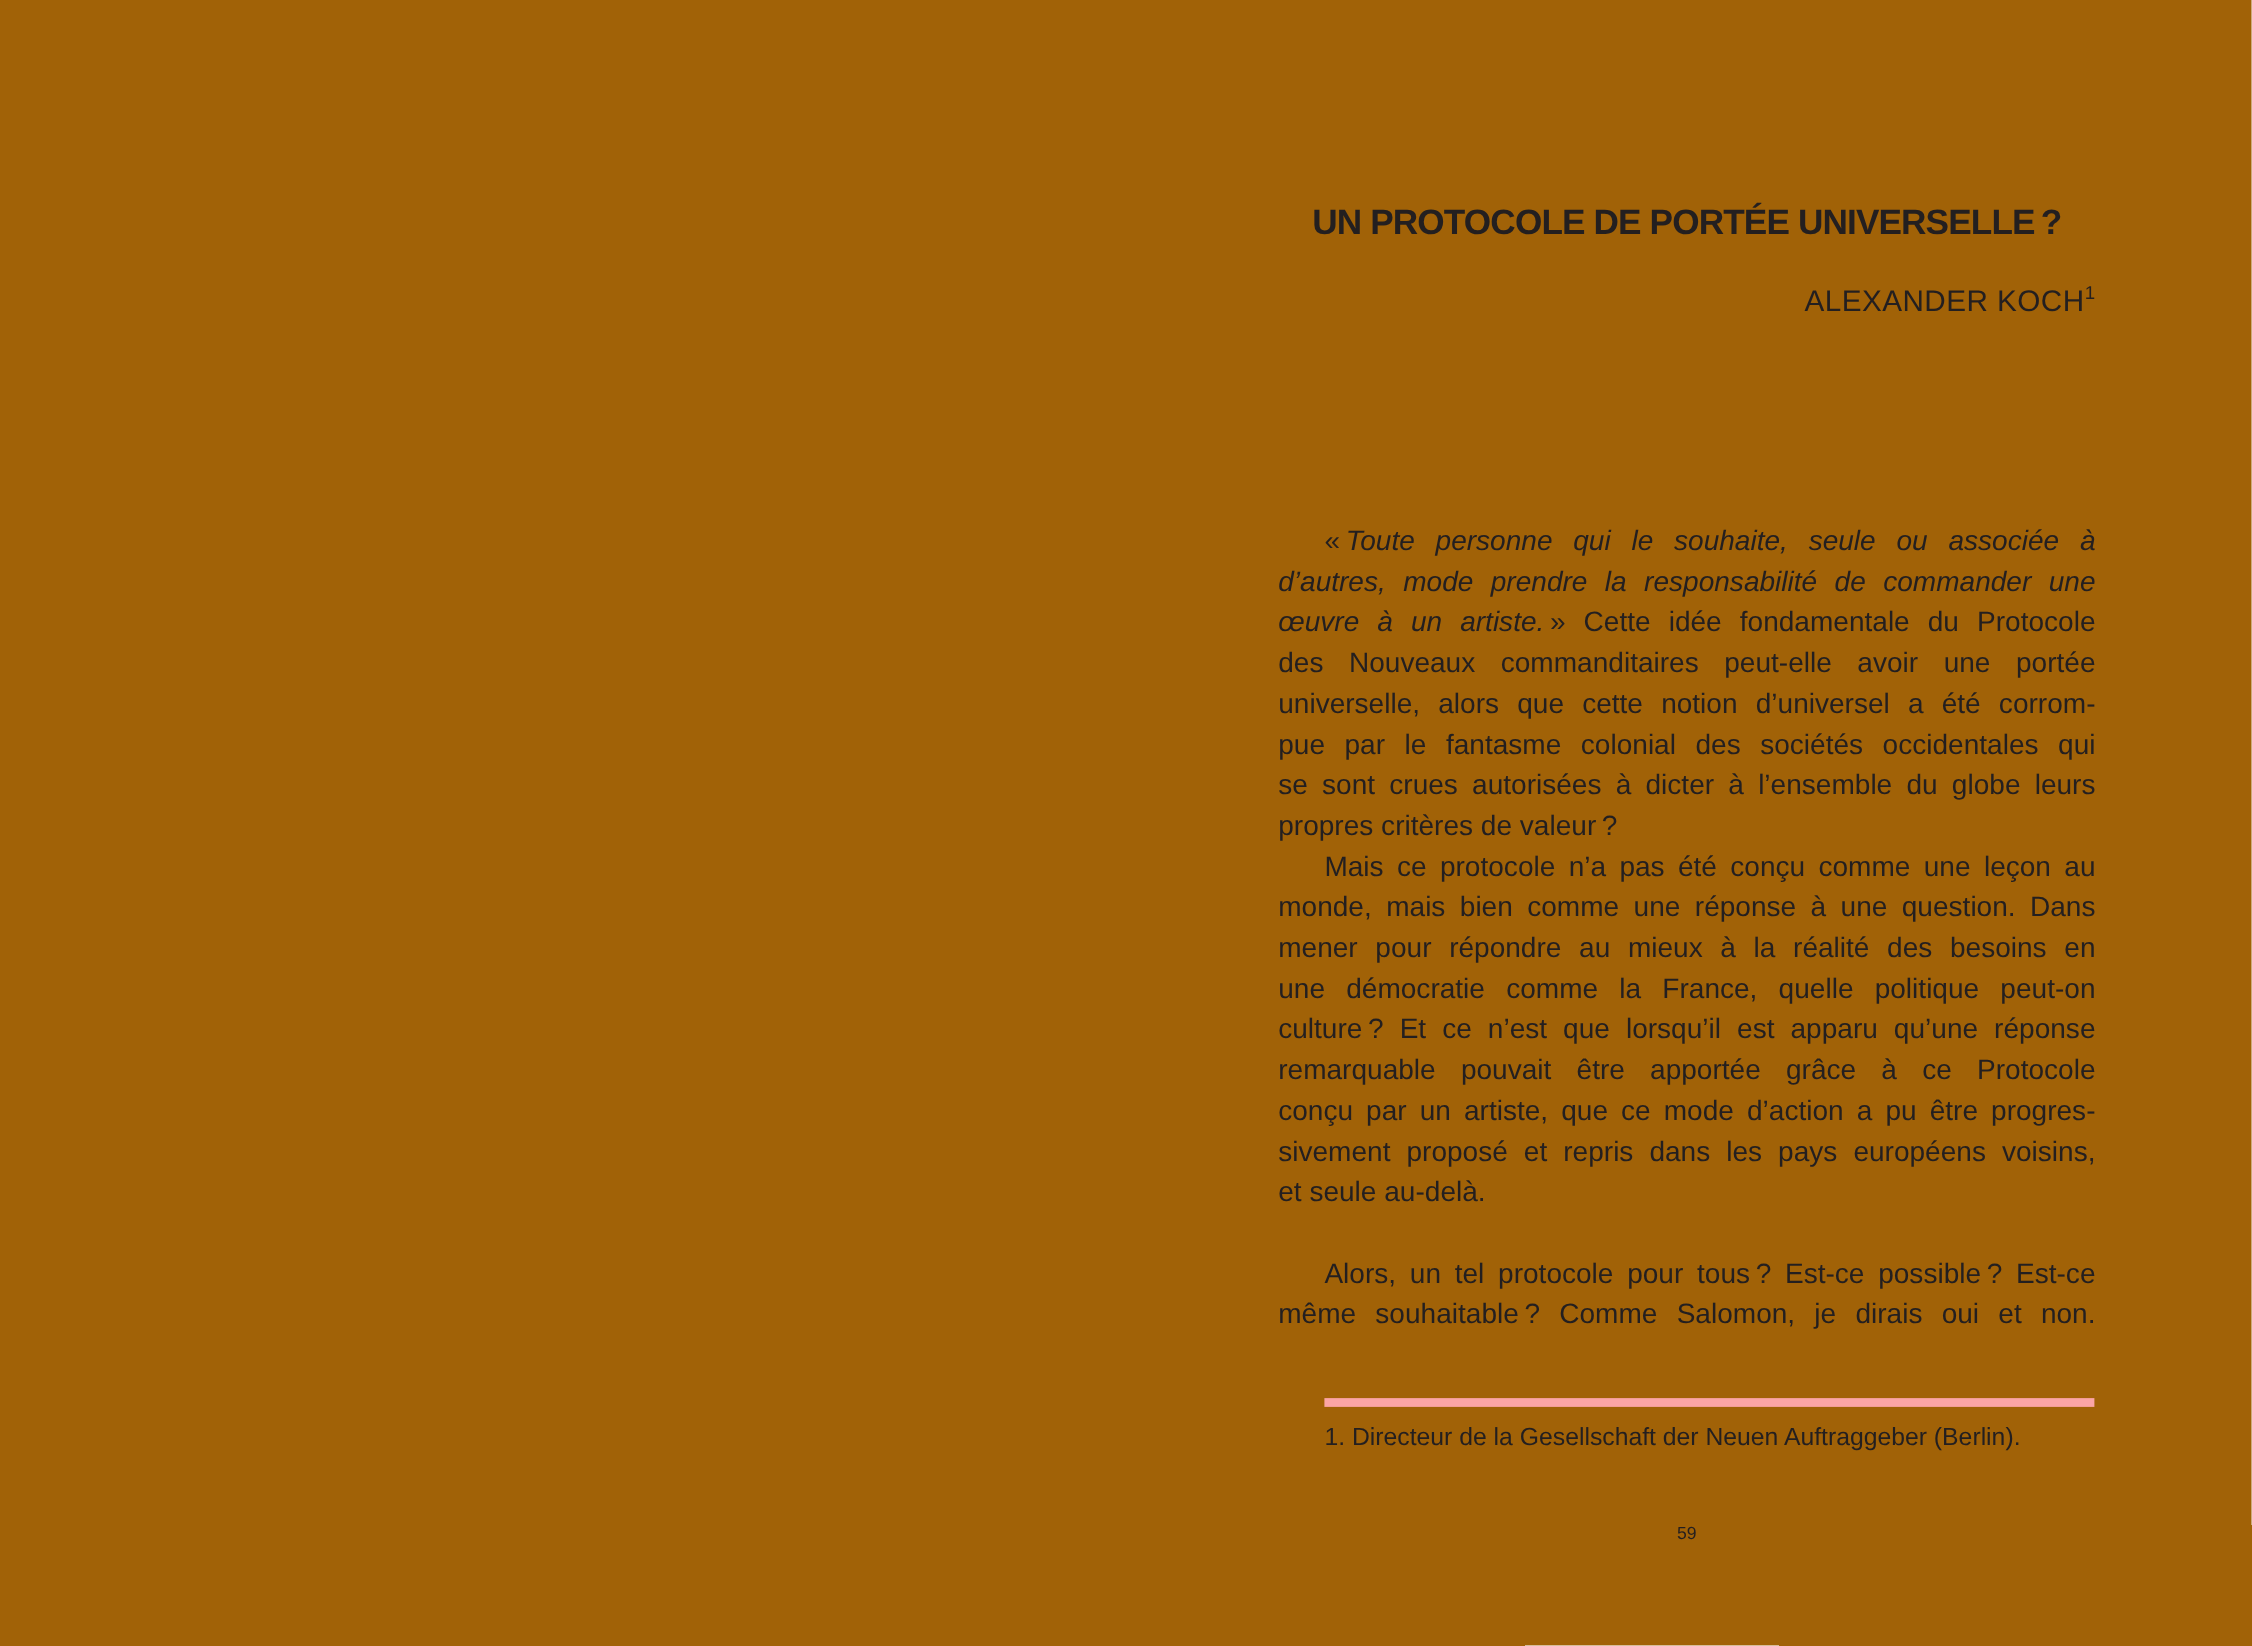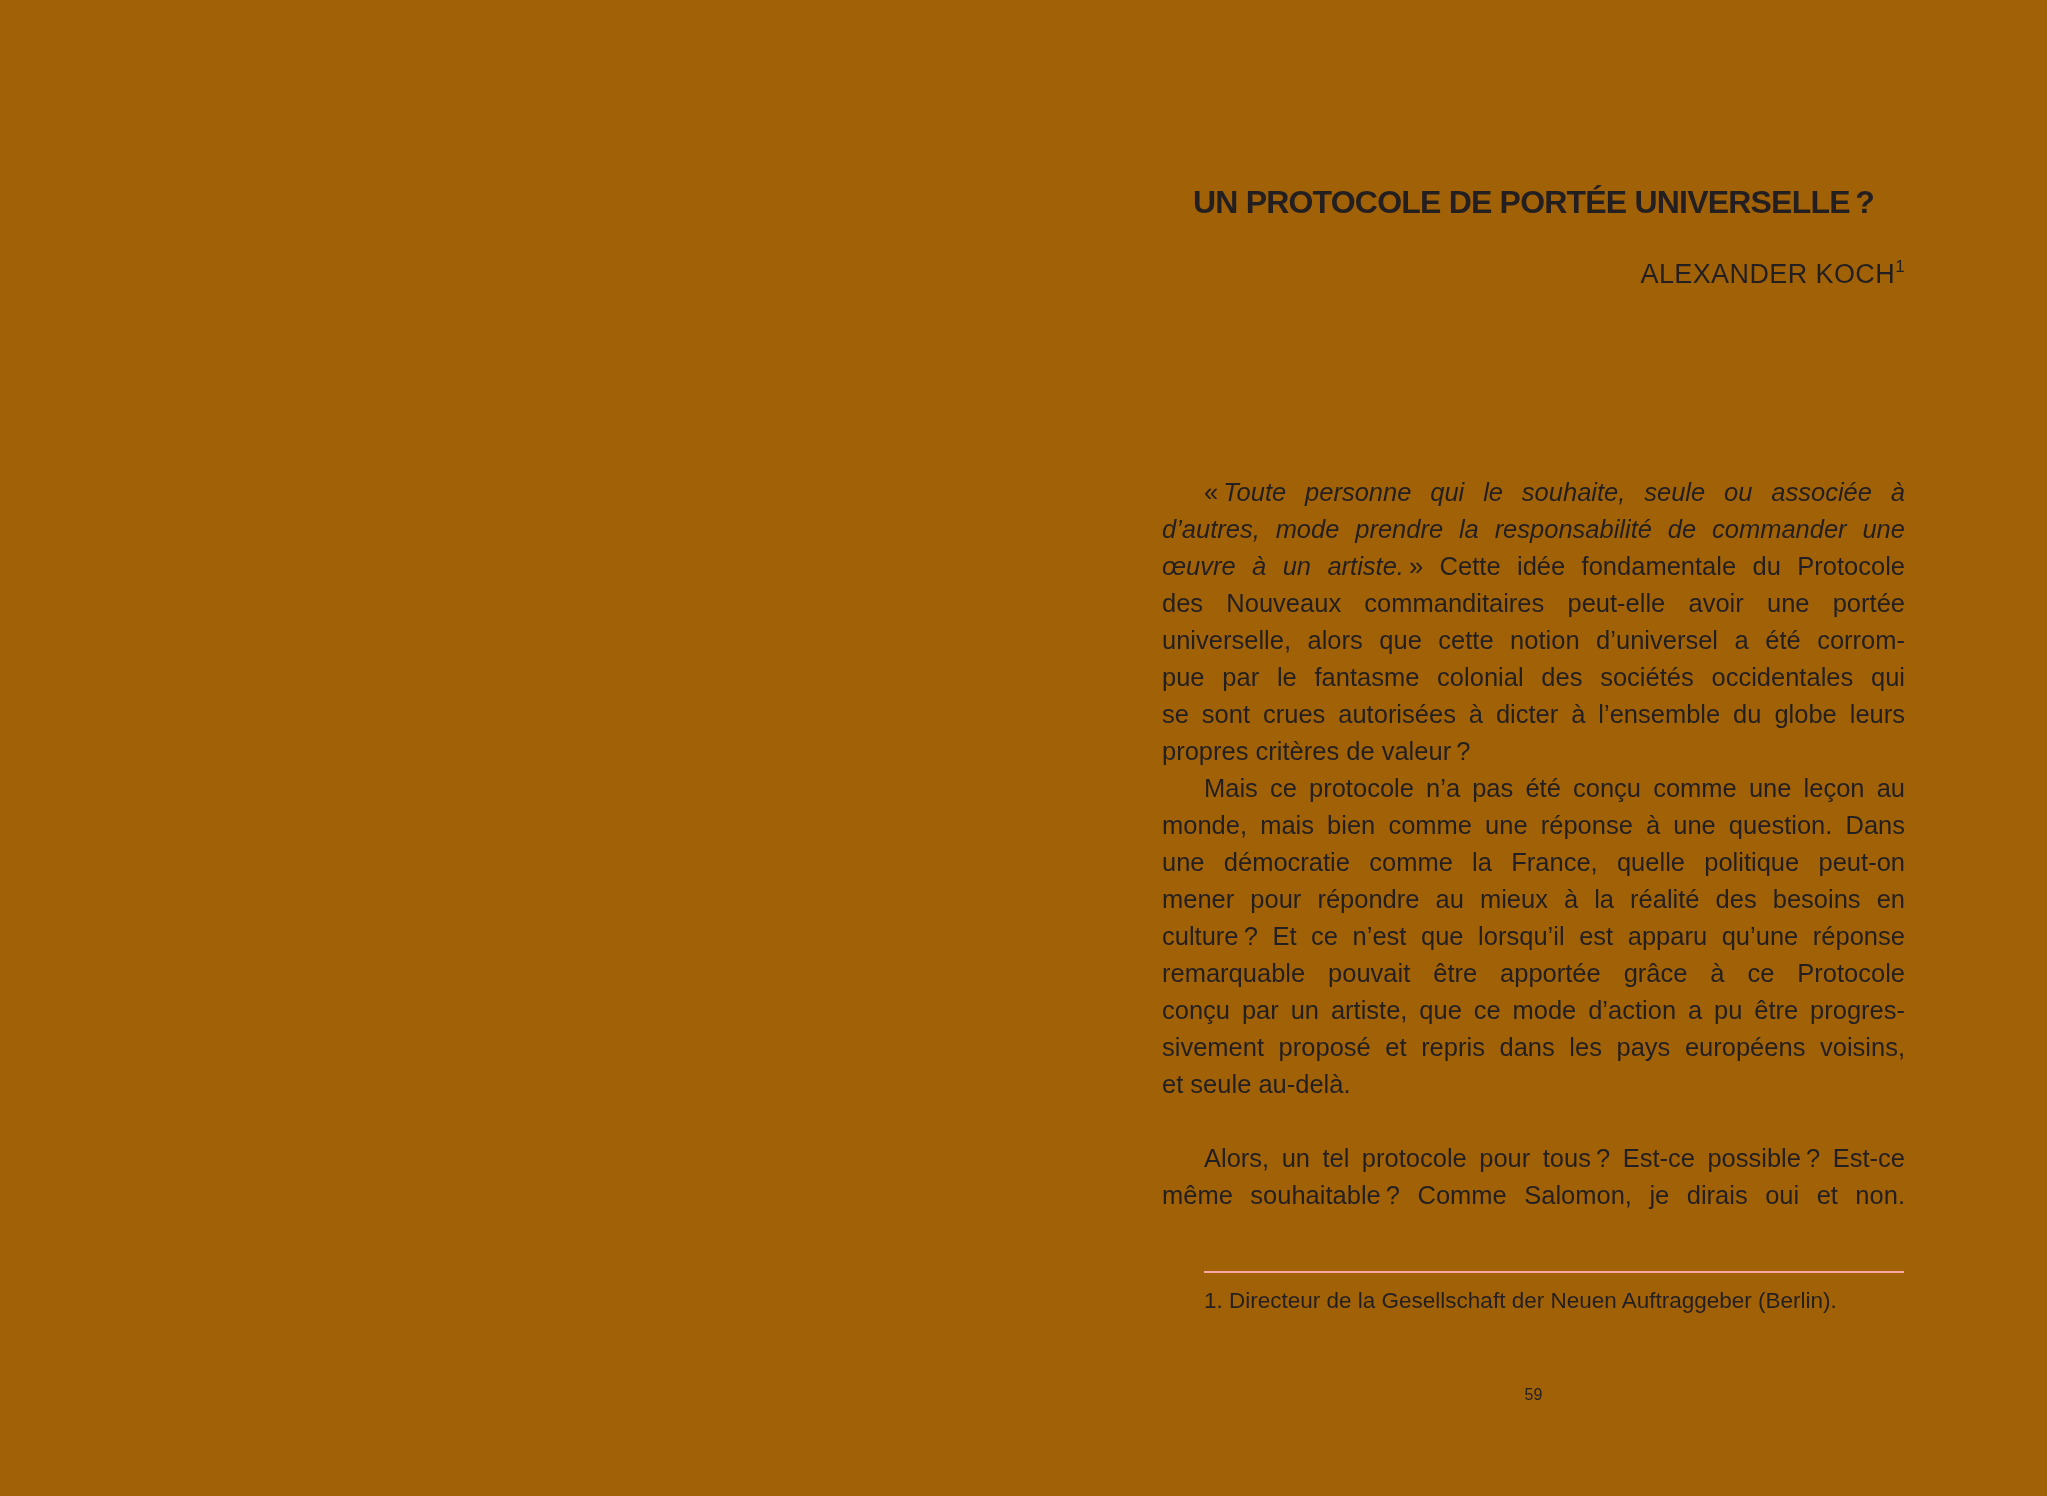--- a/index.html
+++ b/index.html
@@ -62,21 +62,21 @@
     overflow: visible;
   }
   .line.fill { text-align-last: justify; }
   .line.indent { text-indent: 42px; }
   .it { font-style: italic; }
   .footnote {
     position: absolute;
     left: 42px;
     top: 1271px;
     width: 700px;
-    border-top: 2px solid #fca5a5;
+    border-top: 8px solid #fca5a5;
     padding-top: 13px;
     font-size: 22.5px;
     line-height: 1.3;
   }
   .page-number {
     position: absolute;
     left: 0;
     top: 1387px;
     width: 100%;
     text-align: center;
@@ -101,22 +101,22 @@
           <div class="line fill"><span class="it">œuvre à un artiste.</span><span> » Cette idée fondamentale du Protocole</span></div>
           <div class="line fill"><span>des Nouveaux commanditaires peut-elle avoir une portée</span></div>
           <div class="line fill"><span>universelle, alors que cette notion d’universel a été corrom-</span></div>
           <div class="line fill"><span>pue par le fantasme colonial des sociétés occidentales qui</span></div>
           <div class="line fill"><span>se sont crues autorisées à dicter à l’ensemble du globe leurs</span></div>
           <div class="line"><span>propres critères de valeur ?</span></div>
         </div>
         <div class="para">
           <div class="line fill indent"><span>Mais ce protocole n’a pas été conçu comme une leçon au</span></div>
           <div class="line fill"><span>monde, mais bien comme une réponse à une question. Dans</span></div>
+          <div class="line fill"><span>mener pour répondre au mieux à la réalité des besoins en</span></div>
           <div class="line fill"><span>une démocratie comme la France, quelle politique peut-on</span></div>
-          <div class="line fill"><span>mener pour répondre au mieux à la réalité des besoins en</span></div>
           <div class="line fill"><span>culture ? Et ce n’est que lorsqu’il est apparu qu’une réponse</span></div>
           <div class="line fill"><span>remarquable pouvait être apportée grâce à ce Protocole</span></div>
           <div class="line fill"><span>conçu par un artiste, que ce mode d’action a pu être progres-</span></div>
           <div class="line fill"><span>sivement proposé et repris dans les pays européens voisins,</span></div>
           <div class="line"><span>et seule au-delà.</span></div>
         </div>
         <div class="para gap">
           <div class="line fill indent"><span>Alors, un tel protocole pour tous ? Est-ce possible ? Est-ce</span></div>
           <div class="line fill"><span>même souhaitable ? Comme Salomon, je dirais oui et non.</span></div>
         </div>

